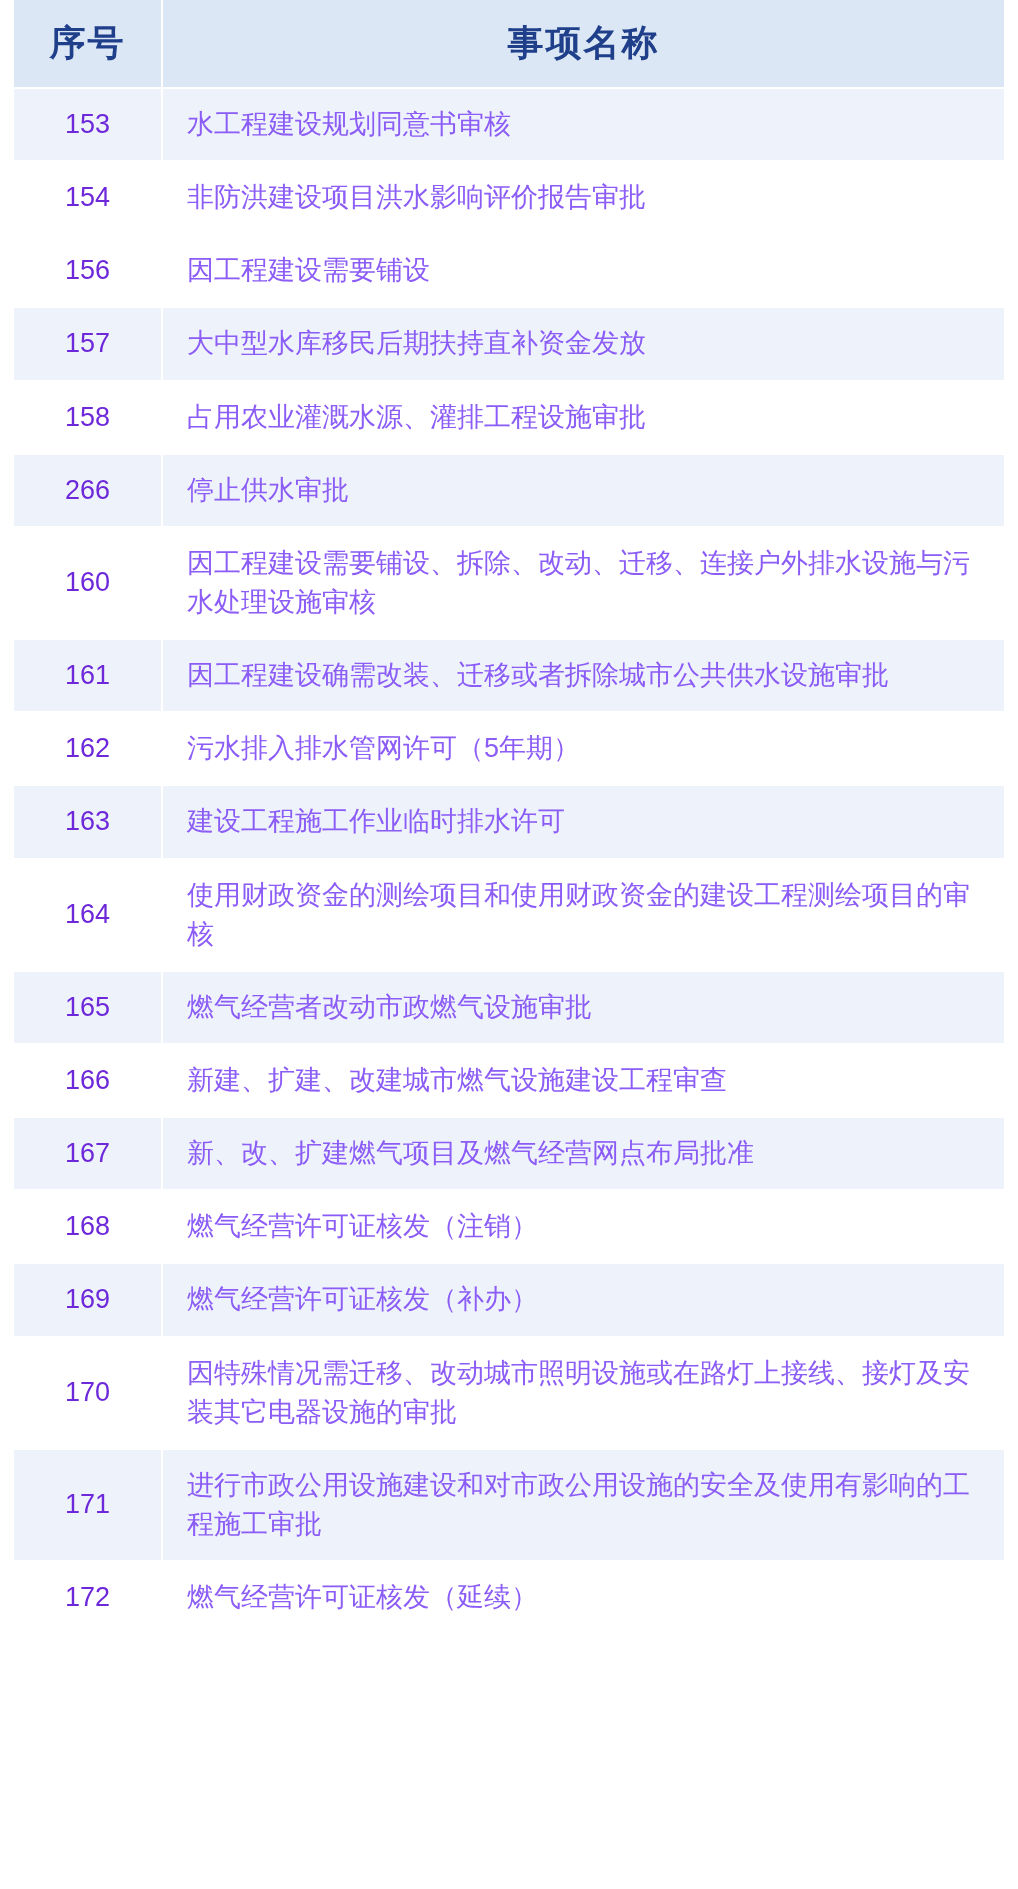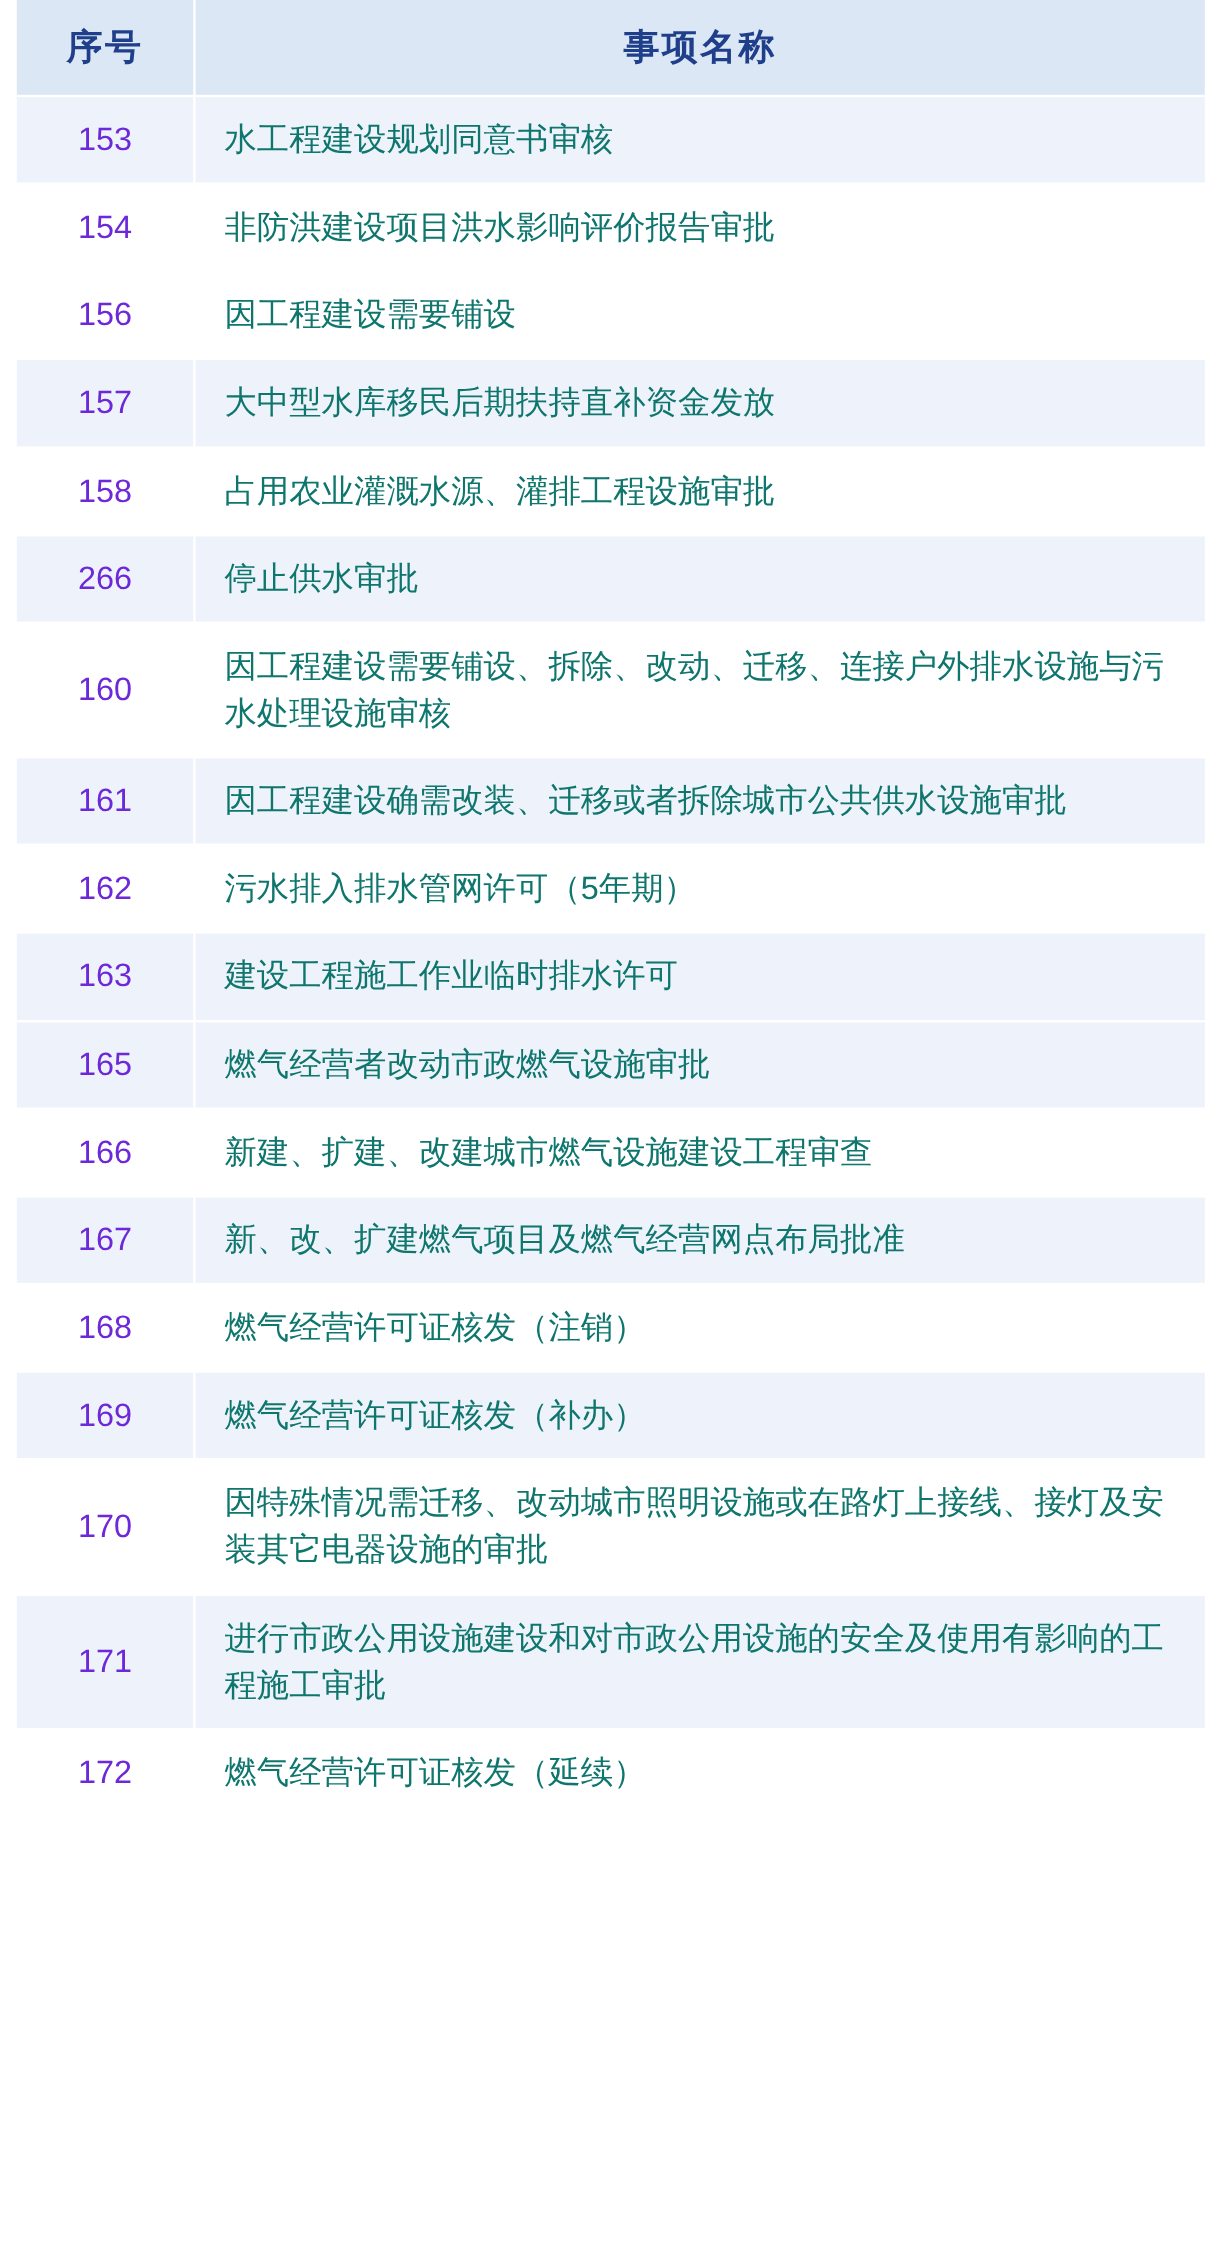--- a/index.html
+++ b/index.html
@@ -21,32 +21,32 @@
     width: 990px;
     border-collapse: collapse;
     table-layout: fixed;
   }
   table.items-table col.col-seq { width: 148px; }
   table.items-table col.col-name { width: 842px; }
 
   thead th {
     background: #dce7f5;
     color: #1f3f8a;
-    font-size: 30px;
+    font-size: 36px;
     font-weight: bold;
     letter-spacing: 2px;
     padding: 19px 0;
     text-align: center;
     border-bottom: 2px solid #ffffff;
   }
   thead th.seq-head { border-right: 2px solid #ffffff; }
 
   tbody td {
     font-size: 27px;
-    color: #0f766e;
+    color: #8b5cf6;
     padding: 16px 0;
     line-height: 1.45;
     border-bottom: 2px solid #ffffff;
   }
   tbody td.seq {
     text-align: center;
     font-size: 27px;
     color: #6d28d9;
     border-right: 2px solid #ffffff;
   }
@@ -108,20 +108,24 @@
         <td class="name">因工程建设确需改装、迁移或者拆除城市公共供水设施审批</td>
       </tr>
       <tr class="row-even">
         <td class="seq">162</td>
         <td class="name">污水排入排水管网许可（5年期）</td>
       </tr>
       <tr class="row-odd">
         <td class="seq">163</td>
         <td class="name">建设工程施工作业临时排水许可</td>
       </tr>
+      <tr class="row-even">
+        <td class="seq">164</td>
+        <td class="name">使用财政资金的测绘项目和使用财政资金的建设工程测绘项目的审核</td>
+      </tr>
       <tr class="row-odd">
         <td class="seq">165</td>
         <td class="name">燃气经营者改动市政燃气设施审批</td>
       </tr>
       <tr class="row-even">
         <td class="seq">166</td>
         <td class="name">新建、扩建、改建城市燃气设施建设工程审查</td>
       </tr>
       <tr class="row-odd">
         <td class="seq">167</td>

